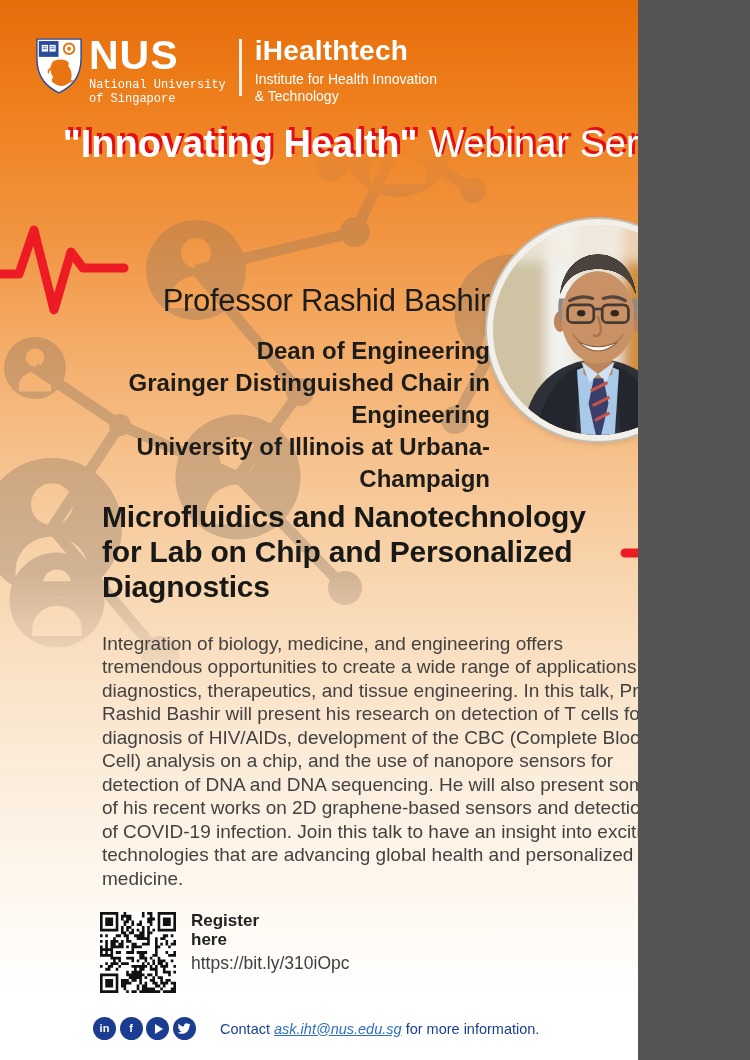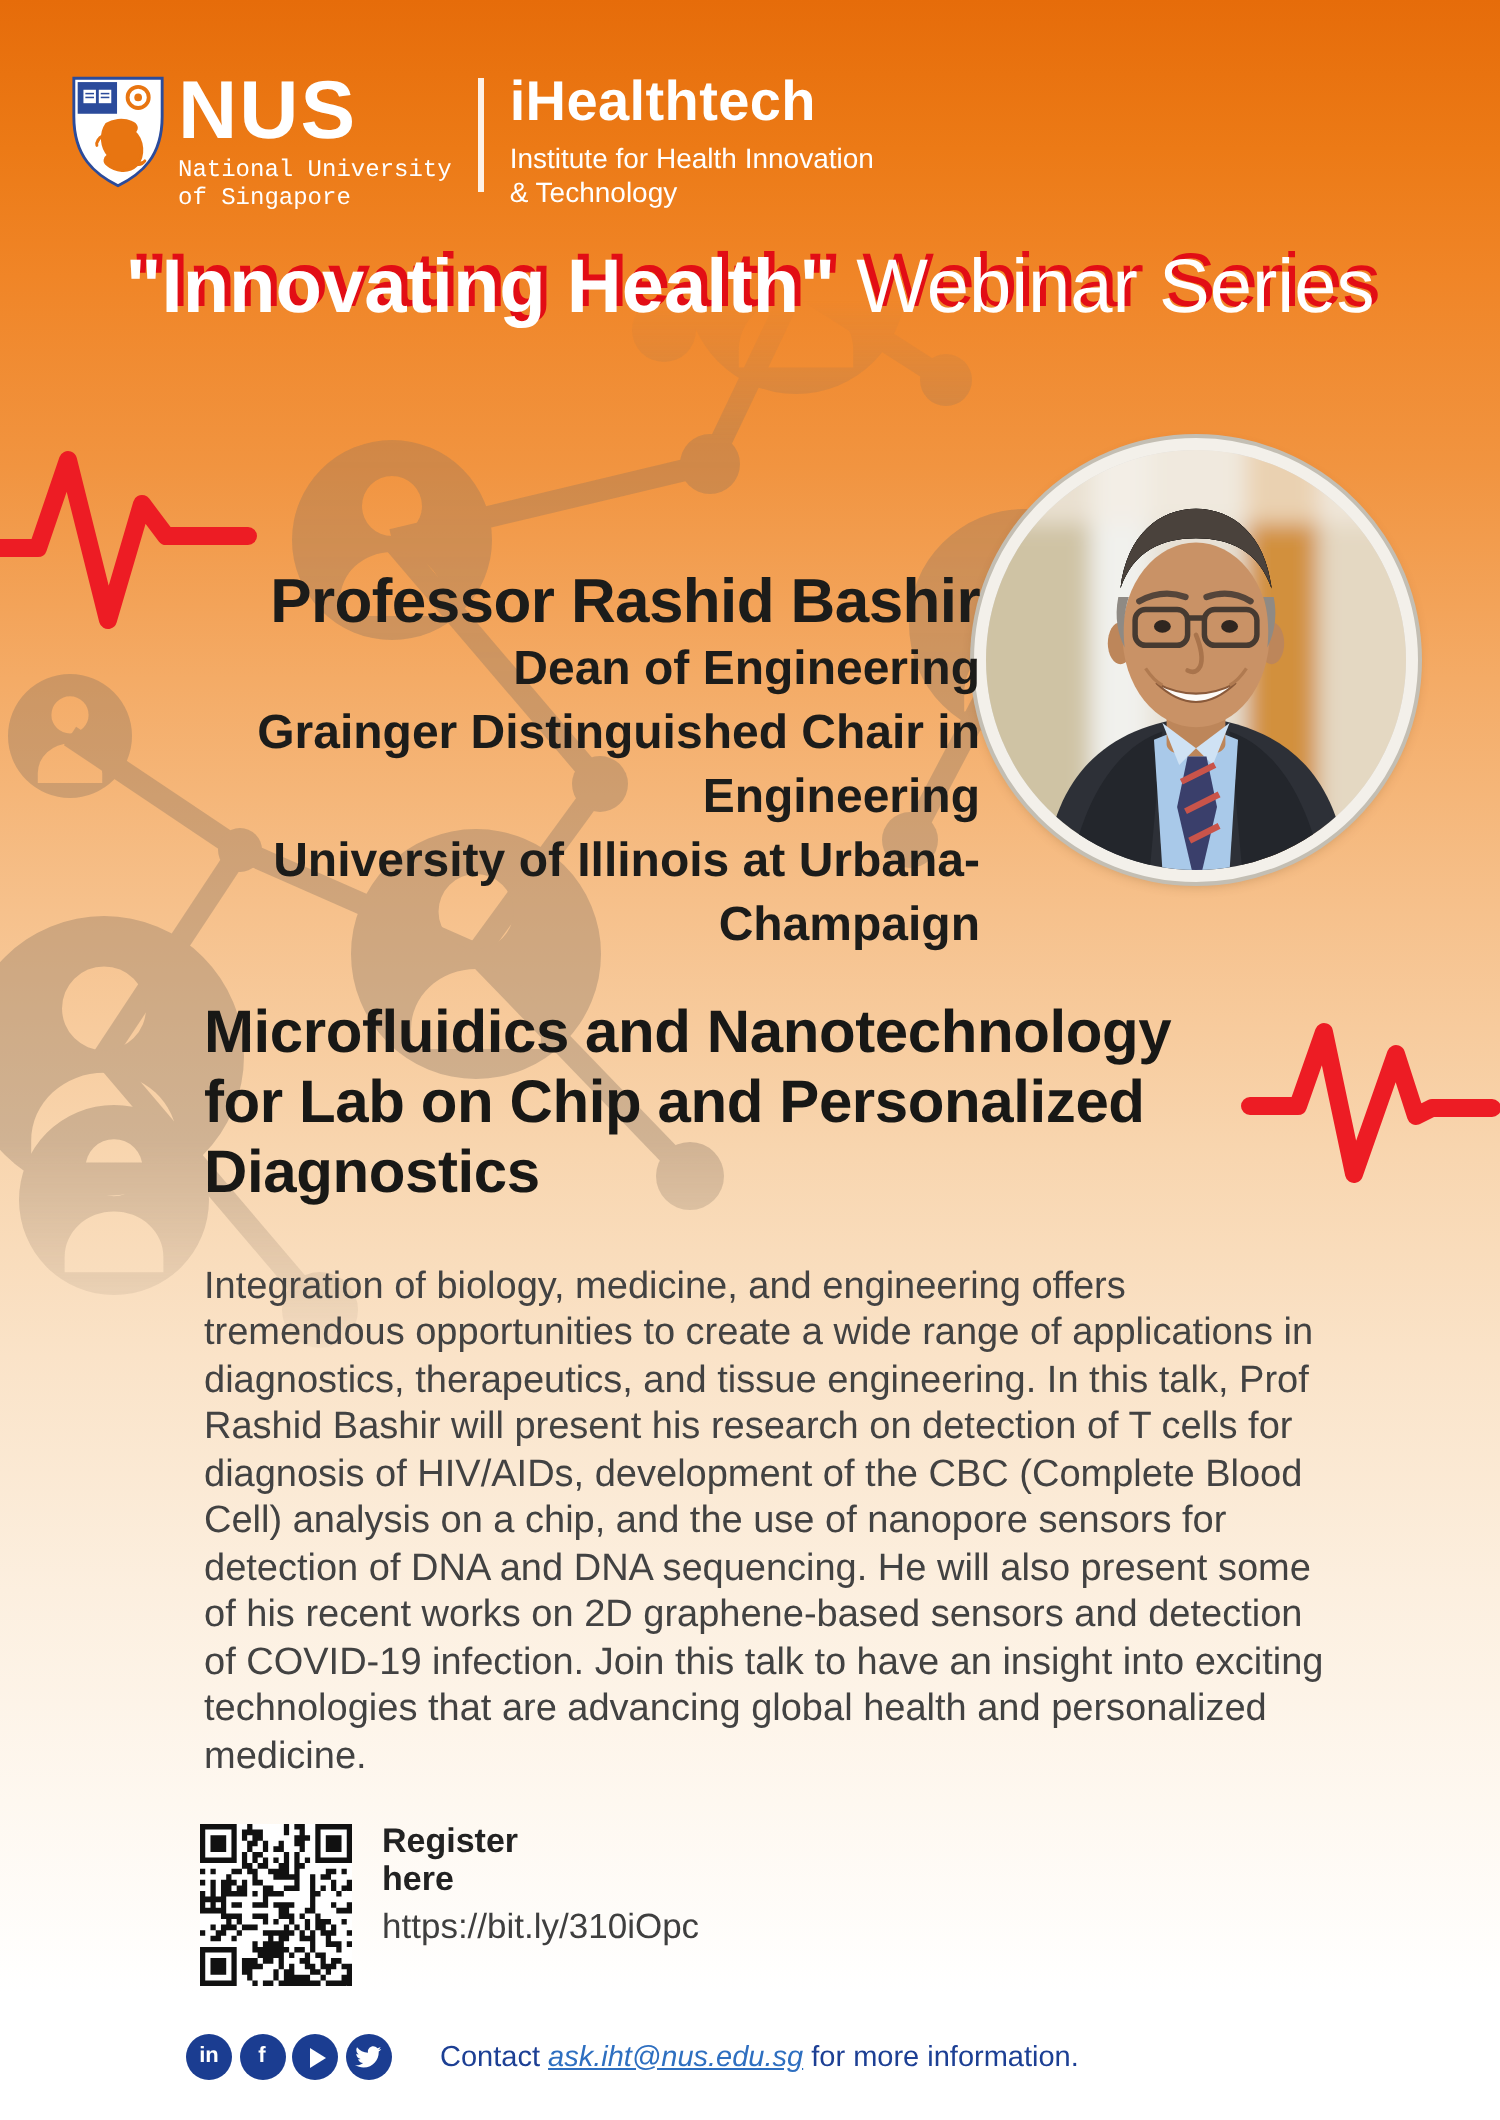--- a/index.html
+++ b/index.html
@@ -1,17 +1,17 @@
 <!DOCTYPE html>
 <html><head>
 <meta charset="utf-8">
 <style>
   html,body{margin:0;padding:0;background:#555;}
   .poster{
-    position:relative; width:750px; height:1060px; overflow:hidden;
+    position:relative; width:638px; height:1060px; overflow:hidden;
     font-family:"Liberation Sans", sans-serif;
     background:linear-gradient(180deg,
       #e66c0a 0%, #ec7a16 7%, #f08527 13%, #f19440 22%, #f4ab66 32%,
       #f6c18c 43%, #f8d5ae 54%, #fae3c8 64%, #fcefdf 75%, #fef8f0 85%, #ffffff 94%);
   }
   
   .watermark{
     position:absolute; left:0; top:0; width:750px; height:720px; z-index:1;
     -webkit-mask-image:linear-gradient(180deg, transparent 0px, transparent 150px,
       rgba(0,0,0,.85) 220px, #000 340px, #000 570px, transparent 690px);
@@ -44,21 +44,21 @@
   .ekg-right{left:620px; top:503px;}
   
   .photo{
     position:absolute; left:487px; top:219px; width:210px; height:210px; z-index:3;
     border-radius:50%; border:6px solid #f3f0ea; overflow:hidden;
     box-shadow:0 0 0 2px #c3beb3, 0 2px 6px rgba(90,50,0,.25);
     background:#ddd;
   }
   .photo svg{display:block;}
   .speaker{position:absolute; left:85px; top:283px; width:405px; text-align:right; z-index:4; color:#1c1c1a;}
-  .speaker-name{font-size:31px; font-weight:700; letter-spacing:-.3px; margin-bottom:0;}
+  .speaker-name{font-size:31px; font-weight:400; letter-spacing:-.3px; margin-bottom:16px;}
   .speaker-title{font-size:24px; font-weight:700; line-height:1.33;}
   
   .schedule{position:absolute; left:104px; top:451px; z-index:4; color:#3c3c3c; font-size:19.5px; line-height:1.2;}
   .talk-title{position:absolute; left:102px; top:499px; z-index:4; color:#181816;
     font-size:30px; font-weight:700; line-height:1.17; letter-spacing:-.2px;}
   .abstract{position:absolute; left:102px; top:632px; width:560px; z-index:4;
     color:#424242; font-size:19px; line-height:1.235;}
   
   .register{position:absolute; left:100px; top:912px; display:flex; z-index:4;}
   .qr{width:76px; height:81px; background:#fff;}

